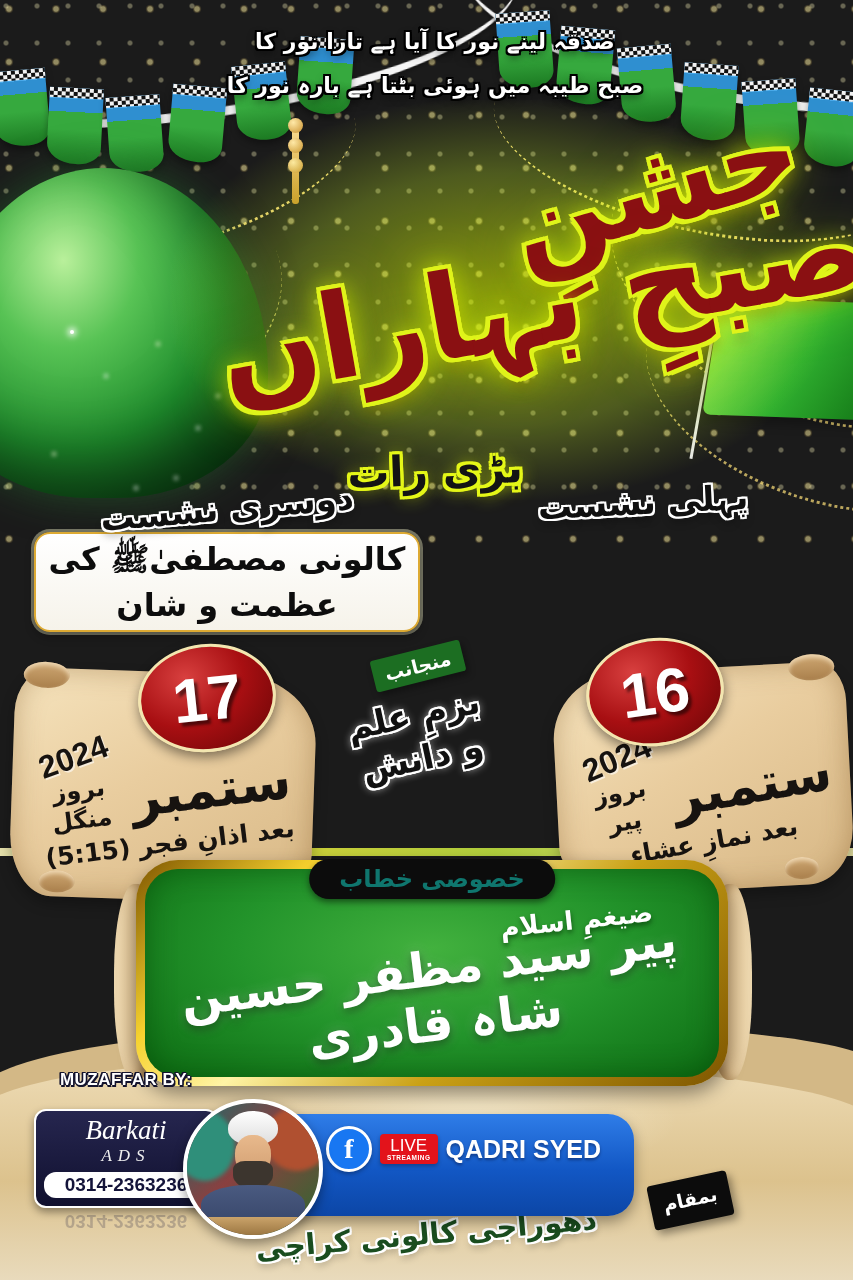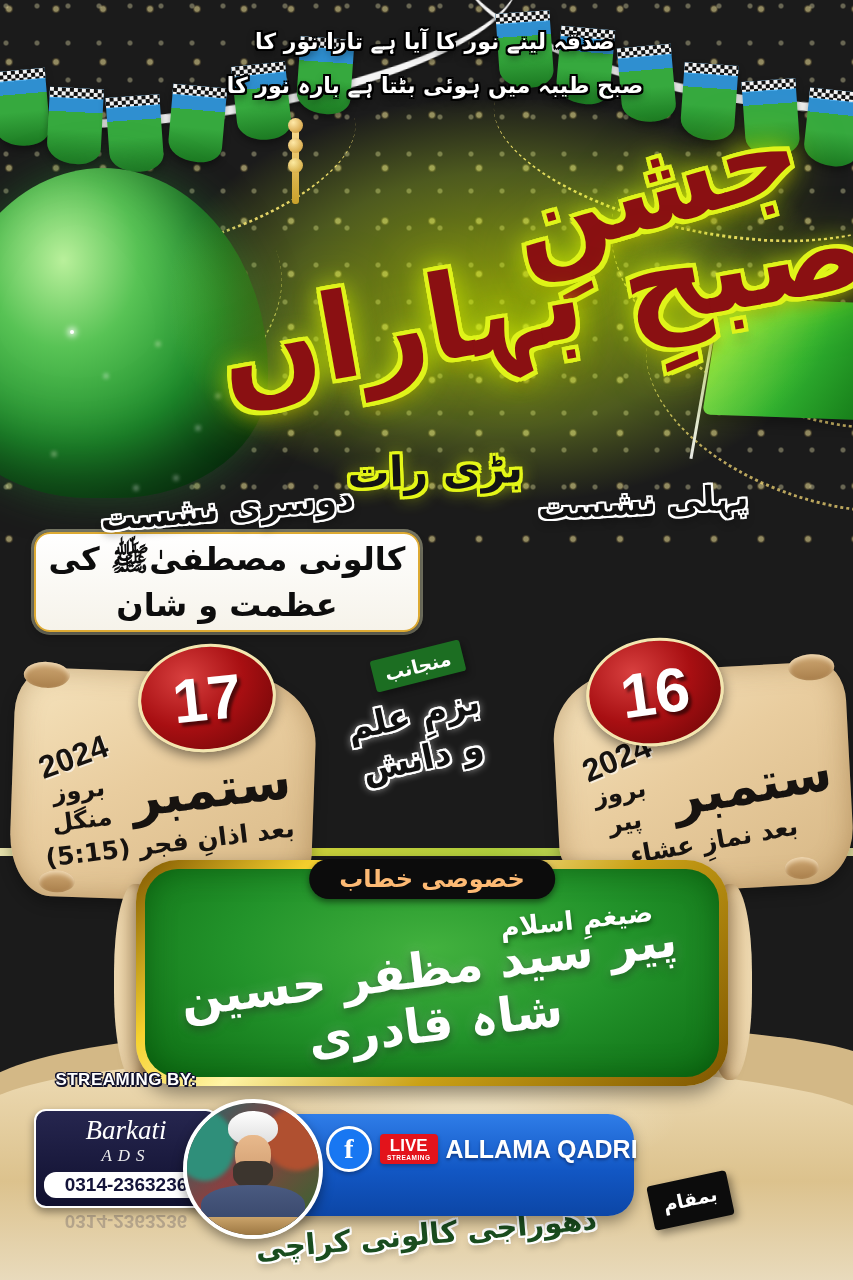--- a/index.html
+++ b/index.html
@@ -124,21 +124,21 @@
   .curl-l{left:114px;top:884px;width:44px;height:196px;border-radius:45%;
     background:linear-gradient(90deg,#f0dcb4,#c9a069);box-shadow:inset -6px 0 10px rgba(110,70,20,.4);}
   .curl-r{left:708px;top:884px;width:44px;height:196px;border-radius:45%;
     background:linear-gradient(270deg,#f0dcb4,#c9a069);box-shadow:inset 6px 0 10px rgba(110,70,20,.4);}
   .speaker-outer{left:136px;top:860px;width:592px;height:226px;border-radius:42px;padding:9px;box-sizing:border-box;
     background:linear-gradient(135deg,#7e5600 0%,#f7d22e 22%,#fff4a6 38%,#caa116 62%,#7e5600 100%);
     box-shadow:0 8px 18px rgba(0,0,0,.4);}
   .speaker-inner{position:relative;width:100%;height:100%;border-radius:33px;
     background:radial-gradient(ellipse at 50% 38%,#42b13e 0%,#23942b 48%,#0d6c13 100%);
     box-shadow:inset 0 0 30px rgba(0,60,0,.45);}
-  .kb-badge{position:absolute;top:-10px;left:50%;transform:translateX(-50%);background:#0c0c0c;color:#fdba74;
+  .kb-badge{position:absolute;top:-10px;left:50%;transform:translateX(-50%);background:#0c0c0c;color:#0f766e;
     border-radius:22px;padding:6px 30px;font-size:24px;font-weight:bold;direction:rtl;box-shadow:0 3px 7px rgba(0,0,0,.5);}
   .sp-prefix{position:absolute;top:36px;right:66px;color:#fff;font-size:26px;font-weight:bold;direction:rtl;
     transform:rotate(-6deg);text-shadow:0 3px 5px rgba(0,40,0,.6);}
   .sp-name{position:absolute;left:16px;right:16px;top:58px;bottom:10px;display:flex;align-items:center;justify-content:center;
     color:#fff;font-size:48px;font-weight:bold;direction:rtl;text-align:center;line-height:1.15;transform:rotate(-7deg);
     text-shadow:0 4px 8px rgba(0,40,0,.55),0 0 14px rgba(255,255,255,.25);}
 
   
   .band1{left:-20px;right:-20px;top:1022px;height:260px;background:#d3b océ;background:#d3b886;
     border-radius:55% 45% 0 0/70px 42px 0 0;}
@@ -172,21 +172,21 @@
 
   .live-banner{left:256px;top:1114px;width:378px;height:102px;border-radius:26px;z-index:6;box-sizing:border-box;
     background:linear-gradient(180deg,#2f7de8 0%,#1257c4 55%,#0c46a6 100%);
     box-shadow:0 6px 14px rgba(0,0,0,.35);padding:12px 12px 10px 70px;color:#fff;font-family:"Liberation Sans",sans-serif;}
   .live-row{display:flex;align-items:center;gap:8px;}
   .fb-circle{width:40px;height:40px;border-radius:50%;background:#1877f2;border:3px solid #fff;flex:0 0 auto;
     display:flex;align-items:center;justify-content:center;font-family:"Liberation Serif",serif;
     font-weight:bold;font-size:28px;color:#fff;box-shadow:0 2px 4px rgba(0,0,0,.3);}
   .live-badge{background:#e3131b;border-radius:4px;padding:3px 7px 2px;text-align:center;line-height:1;flex:0 0 auto;
     box-shadow:0 2px 4px rgba(0,0,0,.3);}
-  .live-word{font-size:17px;font-weight:700;display:block;}
+  .live-word{font-size:17px;font-weight:400;display:block;}
   .streaming-word{font-size:6.5px;font-weight:bold;letter-spacing:.5px;display:block;margin-top:1px;}
   .live-name1{font-size:25px;font-weight:800;white-space:nowrap;text-shadow:0 2px 3px rgba(0,0,30,.4);}
   .live-name2{font-size:25px;font-weight:800;margin-top:3px;white-space:nowrap;text-shadow:0 2px 3px rgba(0,0,30,.4);}
 
   .venue-badge{left:650px;top:1178px;background:#0c0c0c;color:#fff;padding:10px 13px 13px;border-radius:4px;
     font-size:19px;font-weight:bold;direction:rtl;transform:rotate(-12deg);box-shadow:3px 5px 9px rgba(0,0,0,.4);z-index:6;}
   .venue-row{left:0;right:0;top:1196px;height:84px;display:flex;align-items:center;justify-content:center;gap:12px;
     direction:rtl;color:#1a4d1f;font-weight:bold;z-index:5;}
   .venue-masjid{font-size:52px;white-space:nowrap;
     text-shadow:2px 0 0 #fff,-2px 0 0 #fff,0 2px 0 #fff,0 -2px 0 #fff,2px 2px 0 #fff,-2px -2px 0 #fff,2px -2px 0 #fff,-2px 2px 0 #fff,0 6px 8px rgba(0,0,0,.25);}
@@ -285,21 +285,21 @@
   <div class="abs curl-r"></div>
   <div class="abs speaker-outer">
     <div class="speaker-inner">
       <div class="kb-badge u">خصوصی خطاب</div>
       <div class="sp-prefix u">ضیغمِ اسلام</div>
       <div class="sp-name u">پیر سید مظفر حسین شاہ قادری</div>
     </div>
   </div>
 
   <div class="abs designer">
-    <div class="designer-heading lat">STREAMING BY:</div>
+    <div class="designer-heading lat">MUZAFFAR BY:</div>
     <div class="designer-card">
       <div class="designer-name">Barkati</div>
       <div class="designer-suffix">ADS</div>
       <div class="designer-phone">0314-2363236</div>
     </div>
     <div class="designer-reflect">0314-2363236</div>
   </div>
 
   <div class="abs photo">
     <div class="ph-blob1"></div>
@@ -311,21 +311,21 @@
     <div class="ph-desk"></div>
   </div>
 
   <div class="abs live-banner">
     <div class="live-row">
       <div class="fb-circle">f</div>
       <div class="live-badge">
         <span class="live-word">LIVE</span>
         <span class="streaming-word">STREAMING</span>
       </div>
-      <div class="live-name1">ALLAMA QADRI</div>
+      <div class="live-name1">QADRI SYED</div>
     </div>
   </div>
 
   <div class="abs venue-badge u">بمقام</div>
   <div class="abs venue-row">
     <div class="venue-address u">دھوراجی کالونی کراچی</div>
   </div>
 
 </div>
 

